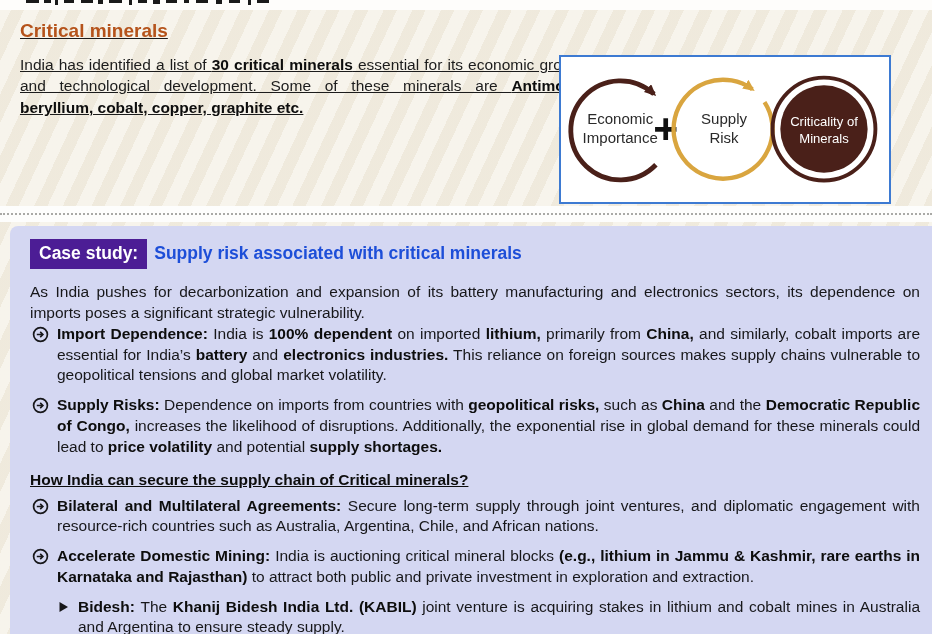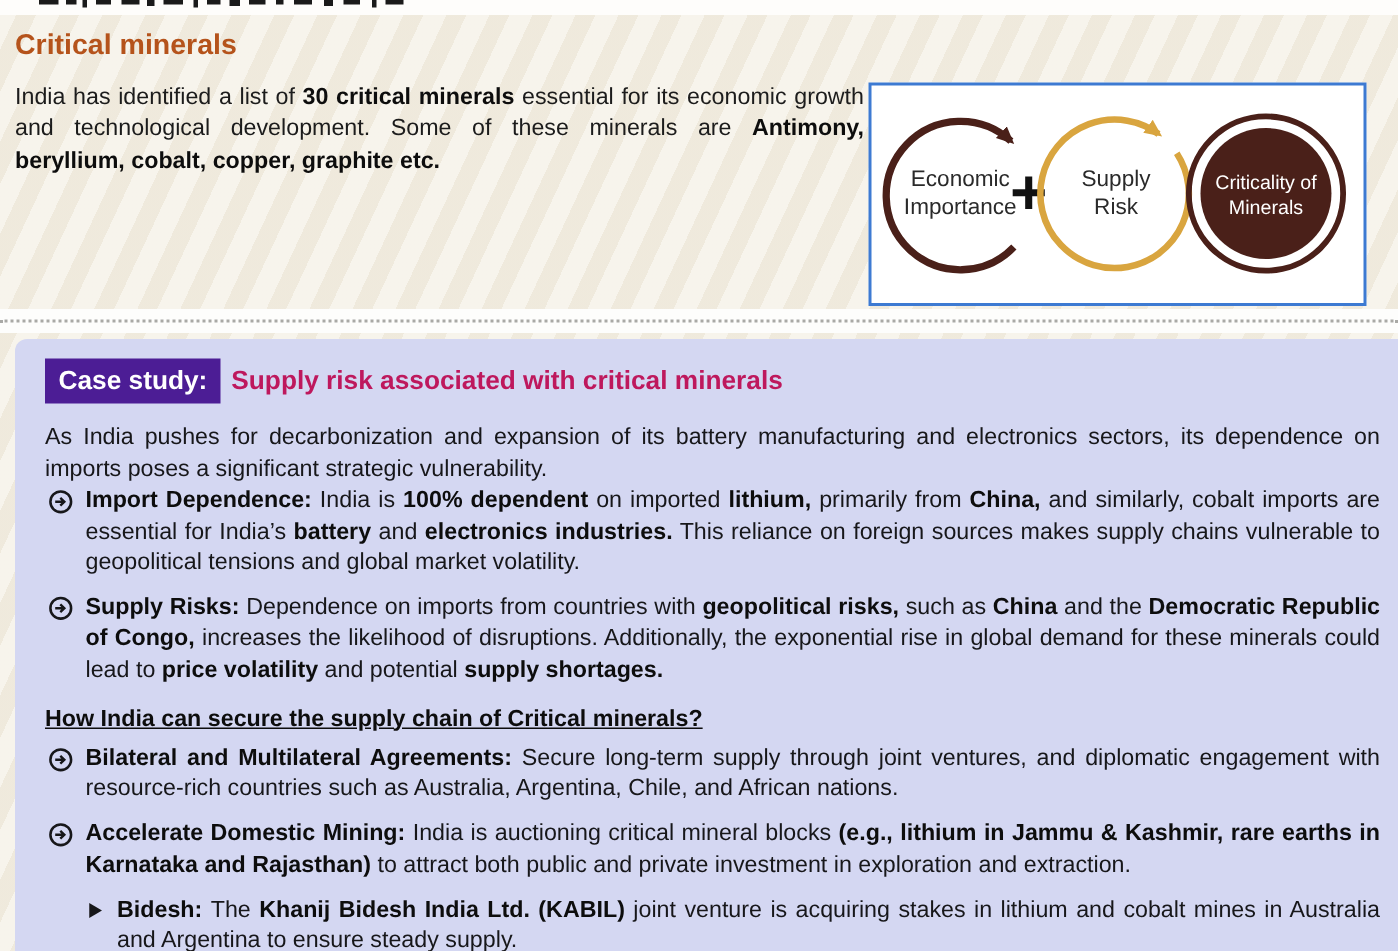--- a/index.html
+++ b/index.html
@@ -6,44 +6,44 @@
   body{font-family:"Liberation Sans", sans-serif;}
   .page{
     position:relative;width:932px;height:634px;overflow:hidden;
     background:#f3eee2;
     background-image:repeating-linear-gradient(115deg, rgba(255,255,255,.35) 0 14px, rgba(222,214,196,.18) 14px 26px);
   }
   .top-strip{position:absolute;top:0;left:0;width:100%;height:10px;background:#fefdfb;}
   .frag{position:absolute;top:0;left:26px;}
 
   
-  .intro{position:absolute;left:10px;top:12px;width:566px;color:#1c1c1c;}
+  .intro{position:absolute;left:20px;top:12px;width:566px;color:#1c1c1c;text-decoration:underline;}
   .intro h1{font-size:19px;line-height:1.2;margin:8px 0 11px;font-weight:bold;color:#b5531b;}
   .intro p{font-size:15.5px;line-height:1.4;text-align:justify;margin:0 0 13px;}
   b{font-weight:bold;color:#0d0d0d;}
 
   
-  .diagram-box{position:absolute;left:579px;top:55px;width:332px;height:149px;background:#fff;
+  .diagram-box{position:absolute;left:559px;top:55px;width:332px;height:149px;background:#fff;
     border:2px solid #3d7ad2;box-sizing:border-box;}
   .diagram-box svg{display:block;width:100%;height:100%;}
   .circ-label{font-size:15.5px;fill:#2a2a2a;}
   .circ-label-white{font-size:13.5px;fill:#fff;}
   .plus-text{font-size:44px;font-weight:bold;fill:#111;}
 
   
   .sep{position:absolute;top:206px;left:0;width:100%;height:16px;background:#fdfdfc;}
   .sep .dots{position:absolute;top:7px;left:0;width:100%;border-top:2px dotted #a9a9a6;}
 
   
   .case-box{position:absolute;left:10px;top:226px;width:922px;height:420px;
     background:#d4d7f2;border-top-left-radius:8px;box-sizing:border-box;
     padding:13px 12px 0 20px;color:#17171a;}
   .cs-header{margin:0 0 13px;font-size:17.5px;font-weight:bold;line-height:1.45;}
   .cs-label{background:#4c1d95;color:#fff;padding:2px 9px 3px;display:inline-block;}
-  .cs-title{color:#be185d;margin-left:7px;}
+  .cs-title{color:#1d4ed8;margin-left:7px;}
   .cs-intro{font-size:15.5px;line-height:1.34;text-align:justify;margin:0 0 0;}
   .bullet{display:flex;align-items:flex-start;margin:0 0 9px;justify-content:space-between;}
   .bicon{flex:0 0 17px;margin:2px 8px 0 2px;}
   .btext{flex:1;font-size:15.5px;line-height:1.34;text-align:justify;margin:0;}
   .subhead{font-size:15.5px;font-weight:bold;margin:13px 0 7px;color:#0d0d0d;text-decoration:underline;}
   .sub-bullet{display:flex;align-items:flex-start;margin:2px 0 0 29px;}
   .sicon{flex:0 0 10px;margin:4px 9px 0 0;}
 </style>
 </head>
 <body>

